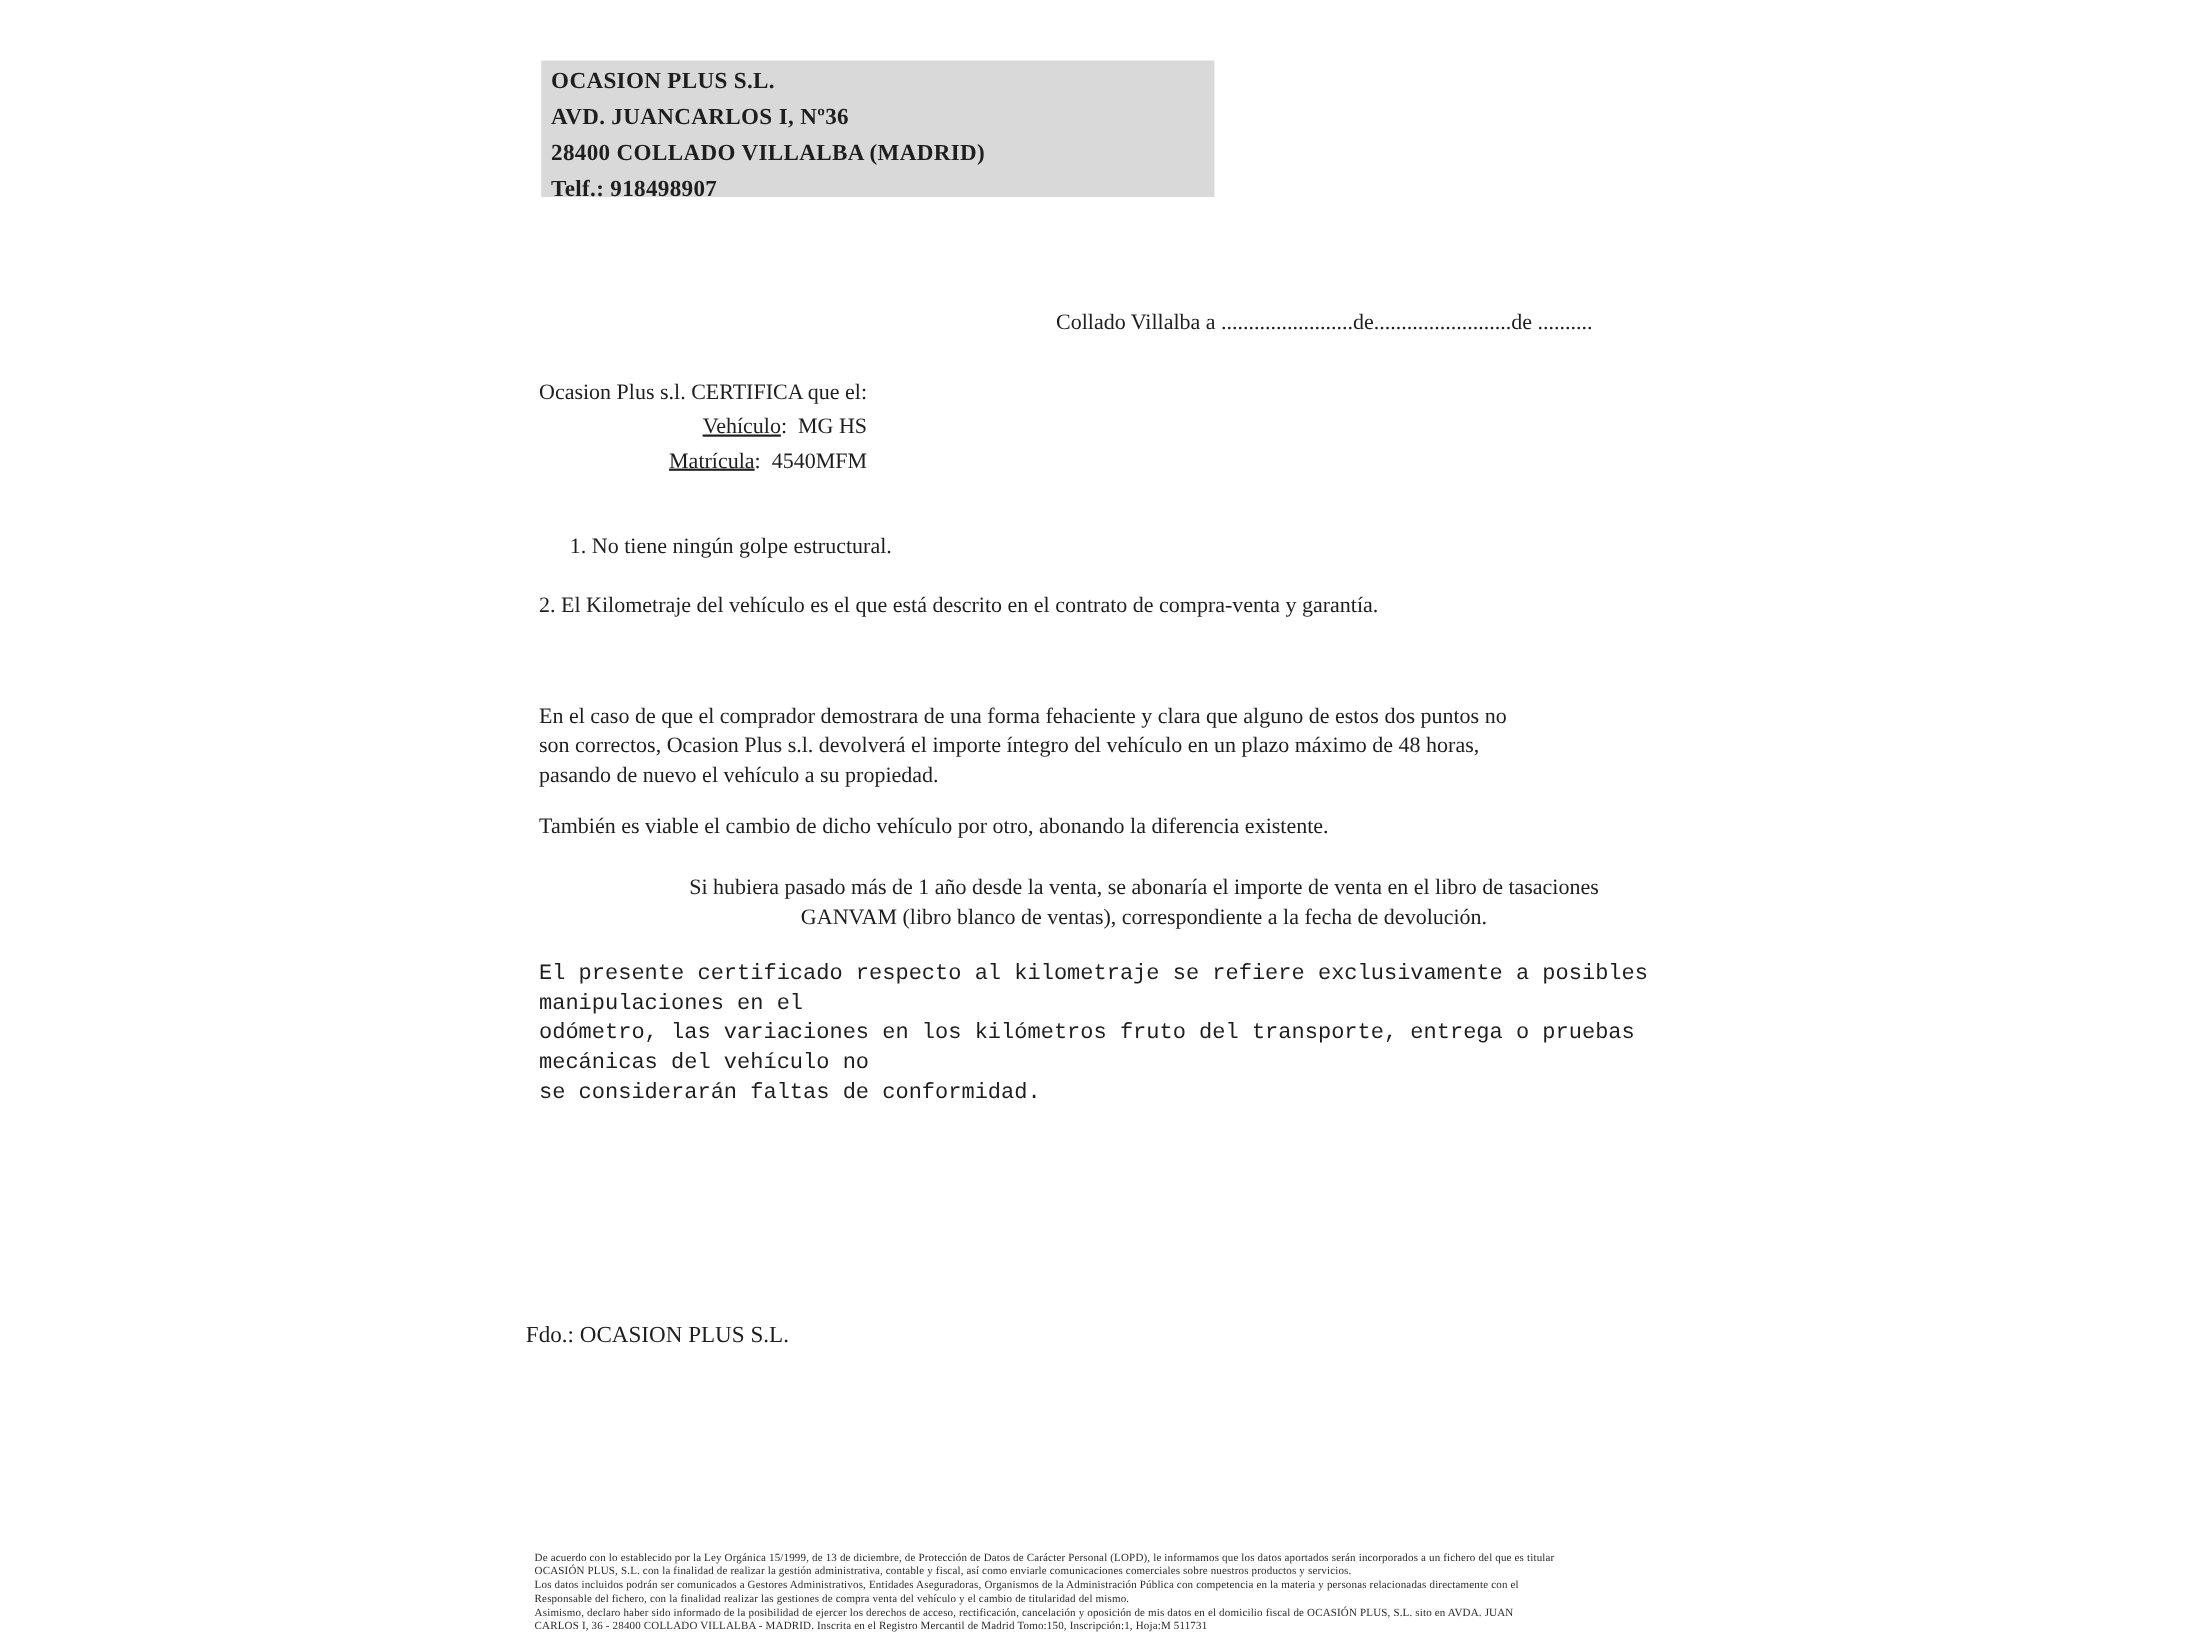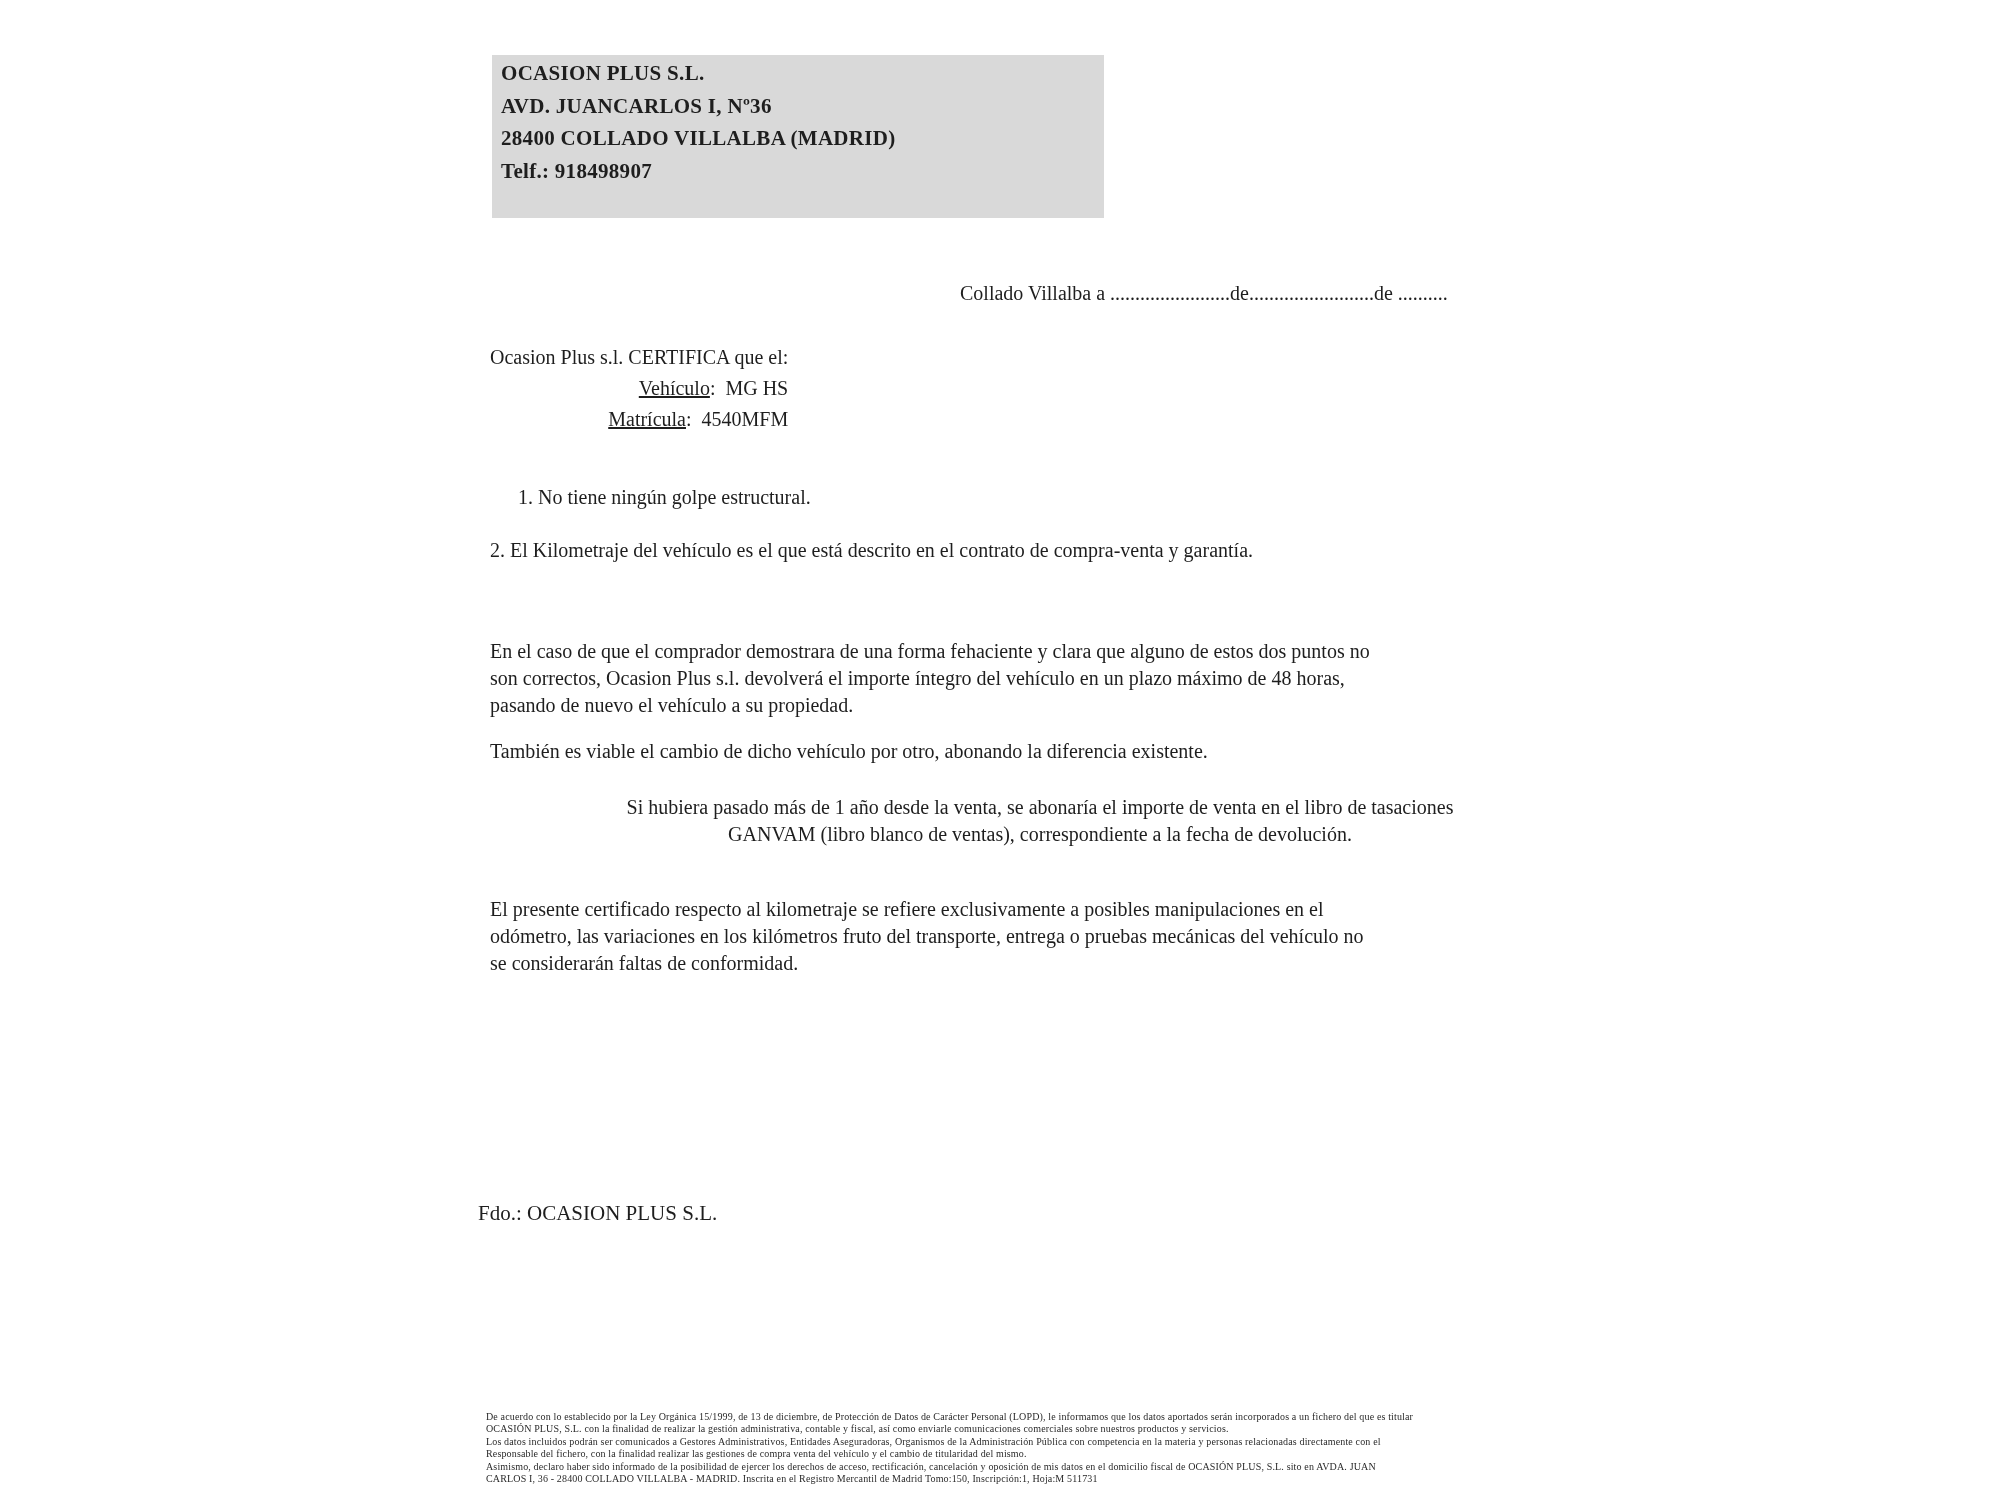--- a/index.html
+++ b/index.html
@@ -14,21 +14,21 @@
     background: #ffffff;
     font-family: "Liberation Serif", "DejaVu Serif", serif;
     color: #1e1e1e;
     overflow: hidden;
   }
   .header-box {
     position: absolute;
     left: 492px;
     top: 55px;
     width: 612px;
-    height: 163px;
+    height: 124px;
     background: #d9d9d9;
     box-sizing: border-box;
     padding: 2px 0 0 9px;
     font-weight: bold;
     font-size: 21px;
     line-height: 32.5px;
     letter-spacing: 0.3px;
     white-space: nowrap;
   }
   .date-line {
@@ -59,21 +59,21 @@
     font-size: 20px;
     line-height: 27px;
     white-space: pre-line;
     width: 1100px;
   }
   .pt1 { top: 484px; margin-left: 28px; }
   .pt2 { top: 537px; }
   .par1 { top: 638px; }
   .par2 { top: 738px; }
   .par3 { top: 794px; text-align: center; }
-  .par4 { top: 896px; }
+  .par4 { top: 872px; font-family: Liberation Mono, monospace; }
   .signature {
     position: absolute;
     left: 478px;
     top: 1200px;
     font-size: 21px;
     line-height: 27px;
     white-space: nowrap;
   }
   .legal-footer {
     position: absolute;

